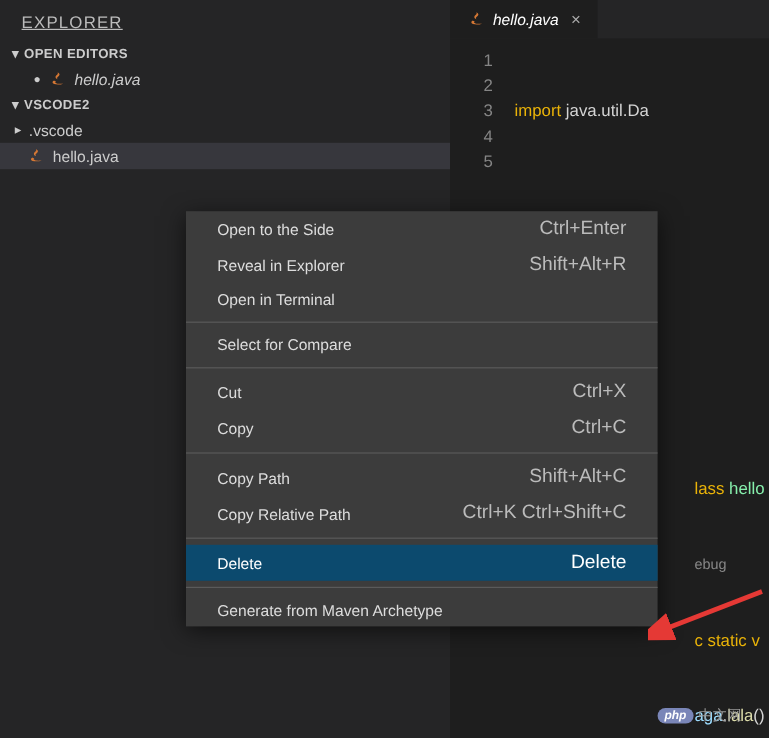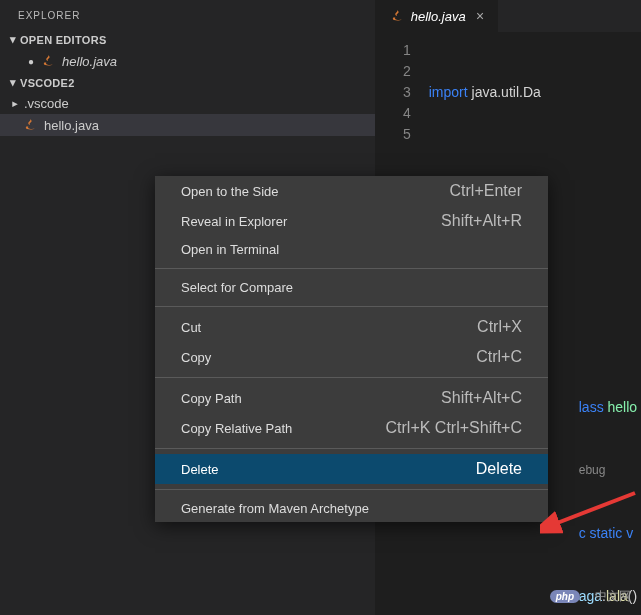--- a/index.html
+++ b/index.html
@@ -1,46 +1,46 @@
 <!DOCTYPE html>
 <html><head>
   <meta charset="utf-8">
   <style>
     * { margin:0; padding:0; box-sizing:border-box; font-family:"Segoe UI",Arial,sans-serif; }
     body { width:641px; height:615px; background:#1e1e1e; color:#ccc; font-size:13px; overflow:hidden; position:relative; }
     .container { display:flex; height:100%; }
     .sidebar { width:375px; background:#252526; }
-    .sidebar-title { padding:10px 18px 8px; font-size:10px; letter-spacing:1px; color:#bbb; }
+    .sidebar-title { padding:10px 18px 8px; font-size:14px; letter-spacing:1px; color:#bbb;text-decoration:underline; }
     .section-header { display:flex; align-items:center; padding:4px 6px; font-size:11px; font-weight:700; letter-spacing:.3px; color:#ccc; }
     .chev { width:14px; text-align:center; font-size:11px; color:#ccc; }
     .modified::before { content:"●"; color:#ccc; font-size:10px; margin-right:6px; }
     .tree-item { display:flex; align-items:center; padding:3px 0 3px 22px; color:#ccc; cursor:pointer; }
     .tree-item.folder { padding-left:8px; }
     .tree-item.selected { background:#37373d; }
     .tree-item .chev { margin-right:2px; }
     .java-icon { width:16px; height:16px; margin-right:6px; display:inline-flex; align-items:center; justify-content:center; }
     .java-icon svg { width:14px; height:14px; }
     .italic { font-style:italic; }
     .editor { flex:1; background:#1e1e1e; display:flex; flex-direction:column; }
     .tabs { display:flex; background:#252526; }
     .tab { display:flex; align-items:center; padding:8px 14px; background:#1e1e1e; color:#fff; font-style:italic; }
     .tab-close { margin-left:10px; color:#aaa; cursor:pointer; font-size:14px; }
     .codewrap { display:flex; flex:1; overflow:hidden; }
     .gutter { width:48px; padding:8px 12px 0 0; text-align:right; color:#858585; line-height:21px; font-family:Consolas,Menlo,monospace; font-size:14px; }
     .code { padding:8px 0 0 6px; font-family:Consolas,Menlo,monospace; font-size:14px; line-height:21px; white-space:pre; overflow:hidden; }
-    .tok-k{color:#3b82f6;} .tok-s{color:#86efac;} .tok-f{color:#dcdcaa;margin-top:48px;} .tok-c{color:#9cdcfe;} .tok-p{color:#d4d4d4;}
+    .tok-k{color:#eab308;} .tok-s{color:#86efac;} .tok-f{color:#dcdcaa;margin-top:48px;} .tok-c{color:#9cdcfe;} .tok-p{color:#d4d4d4;}
     .codelens { color:#888; font-size:12px; padding-left:6px; }
     .ctxmenu { position:absolute; left:155px; top:176px; width:393px; background:#3c3c3c; box-shadow:0 4px 18px rgba(0,0,0,.6); color:#ddd; font-size:13px; z-index:5;text-align:center; }
     .menuitem { display:flex; justify-content:space-between; align-items:center; padding:6px 26px; cursor:pointer; }
     .menuitem.selected { background:#0c4a6e; color:#fff; }
     .menuitem .kb { color:#bbb; font-size:16px; }
     .menuitem.selected .kb { color:#fff; }
     .menusep { height:1px; background:#5a5a5a; margin:5px 0; }
     .arrow { position:absolute; left:540px; top:485px; z-index:6; }
-    .watermark { position:absolute; right:10px; bottom:10px; display:flex; align-items:center; gap:15px; color:#999; font-size:12px; z-index:6; }
+    .watermark { position:absolute; right:23px; bottom:10px; display:flex; align-items:center; gap:4px; color:#999; font-size:12px; z-index:6; }
     .php-badge { background:#7a86b8; color:#fff; border-radius:8px; padding:1px 6px; font-size:10px; font-weight:700; font-style:italic; }
     .row { height:21px; }
   </style>
 </head>
 <body>
 
 <div class="container">
 
   <div class="sidebar">
     <div class="sidebar-title">EXPLORER</div>

